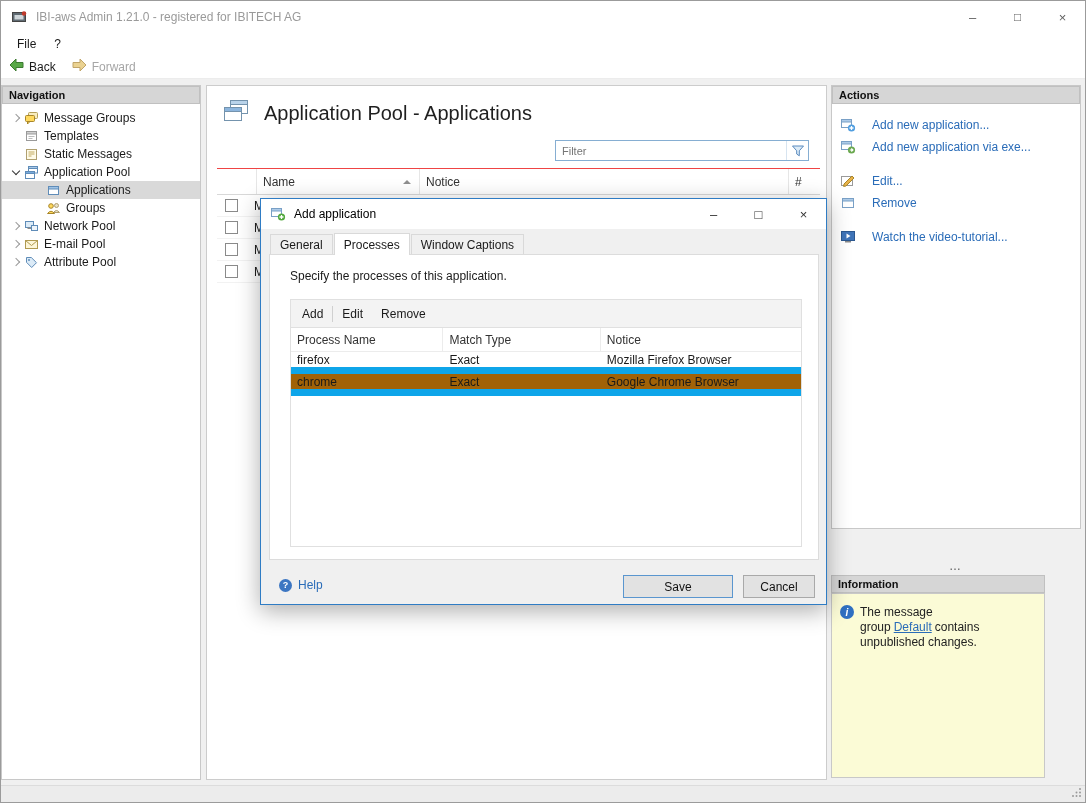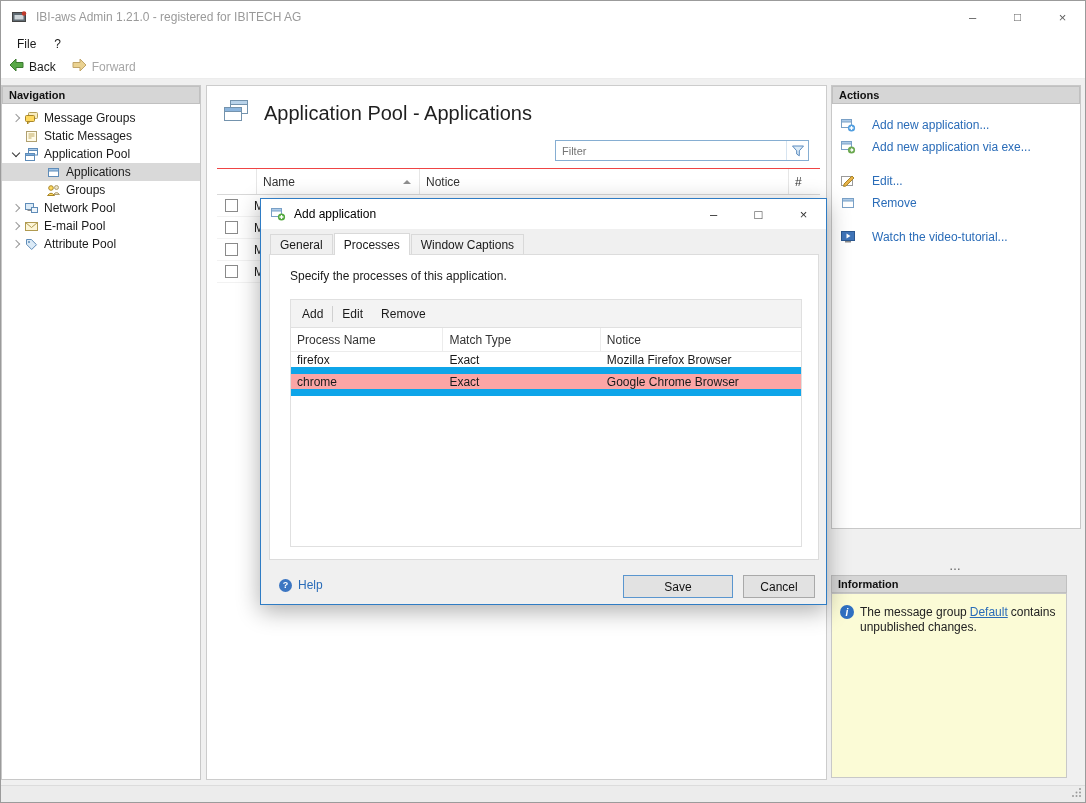--- a/index.html
+++ b/index.html
@@ -64,21 +64,21 @@
   
   .actions-panel { position: absolute; left: 830px; top: 84px; width: 250px; height: 444px; background: #fff; border: 1px solid #c8c8c8; }
   .action-list { position: absolute; left: 0; top: 18px; right: 0; bottom: 0; padding: 10px 0 0 8px; background: #fff; }
   .action { display: flex; align-items: center; gap: 16px; height: 22px; color: #2a6cb8; cursor: pointer; }
   .action.gap { margin-top: 12px; }
   .aicon { width: 16px; height: 16px; flex: 0 0 16px; }
 
   .splitter { position: absolute; left: 830px; top: 556px; width: 250px; height: 18px; display: flex; align-items: center; justify-content: center; color: #555; font-size: 12px; letter-spacing: 2px; cursor: row-resize; }
 
   
-  .info-panel { position: absolute; left: 830px; top: 574px; width: 236px; height: 203px; }
+  .info-panel { position: absolute; left: 830px; top: 574px; width: 214px; height: 203px; }
   .info-body { position: absolute; left: 0; top: 18px; right: 0; bottom: 0; background: #fbfbd6; border: 1px solid #c8c8c8; padding: 11px 8px 0 8px; display: flex; gap: 6px; }
   .circle-icon { width: 14px; height: 14px; border-radius: 50%; background: #2f6fc1; color: #fff; font-size: 10px; font-weight: bold; display: flex; align-items: center; justify-content: center; flex: 0 0 14px; font-style: italic; }
   .info-text { width: 205px; line-height: 15px; color: #222; }
   .info-link { color: #2a6cb8; text-decoration: underline; margin: 0 3px; cursor: pointer; }
 
   
   .statusbar { position: absolute; left: 0; top: 784px; width: 100%; height: 19px; background: #ececec; border-top: 1px solid #dcdcdc; }
   .grip { position: absolute; right: 3px; bottom: 3px; }
 
   
@@ -100,21 +100,21 @@
   .proc-toolbar { height: 28px; background: #f3f3f3; border-bottom: 1px solid #e0e0e0; display: flex; align-items: center; padding-left: 2px; }
   .ptb { padding: 0 9px; cursor: pointer; color: #1a1a1a; }
   .ptb-div { width: 1px; height: 16px; background: #d0d0d0; }
   .ph-row { display: flex; height: 24px; align-items: center; border-bottom: 1px solid #ececec; color: #333; }
   .pc { padding: 0 6px; overflow: hidden; white-space: nowrap; }
   .pc1 { width: 153px; }
   .pc2 { width: 158px; }
   .pc3 { width: 201px; }
   .ph-row .pc1, .ph-row .pc2 { border-right: 1px solid #ececec; height: 100%; display: flex; align-items: center; }
   .pr { display: flex; height: 22px; align-items: center; border-bottom: 7px solid #0ea5e9; }
-  .pr.selected { background: #fca5a5; }
+  .pr.selected { background: #a16207; }
 
   .dlg-help { position: absolute; left: 18px; top: 379px; display: flex; align-items: center; gap: 6px; color: #2a6cb8; cursor: pointer; }
   .help-icon { width: 13px; height: 13px; border-radius: 50%; background: #3c76c2; color: #fff; font-size: 9px; font-weight: bold; display: flex; align-items: center; justify-content: center; font-style: normal; }
   .btn { position: absolute; top: 376px; height: 23px; background: #e2e2e2; border: 1px solid #a9a9a9; font-family: "Liberation Sans", sans-serif; font-size: 12px; color: #111; display: flex; align-items: center; justify-content: center; cursor: pointer; }
   .btn-save { left: 362px; width: 110px; border-color: #5a96cf; }
   .btn-cancel { left: 482px; width: 72px; }
 </style>
 </head>
 <body>
 
@@ -162,20 +162,31 @@
       <div class="trow">
         <span class="chev"></span>
         <span class="ticon">
             <svg width="15" height="15" viewBox="0 0 15 15">
               <rect x="4.5" y="1.5" width="9" height="6" rx="1" fill="#f7ecc0" stroke="#b5a05a"></rect>
               <rect x="1.5" y="4.5" width="9" height="6" rx="1" fill="#ffd95e" stroke="#a8862a"></rect>
               <path d="M3.5 10.5 L3.5 13 L6 10.5 Z" fill="#ffd95e" stroke="#a8862a"></path>
             </svg>
           </span>
         <span class="tlabel">Message Groups</span>
+      </div>
+      <div class="trow">
+        <span class="chev none"></span>
+        <span class="ticon">
+            <svg width="15" height="15" viewBox="0 0 15 15">
+              <rect x="2.5" y="2.5" width="10" height="9" fill="#fff" stroke="#9a9a9a"></rect>
+              <rect x="2.5" y="2.5" width="10" height="2.5" fill="#d0d0d0" stroke="#9a9a9a"></rect>
+              <path d="M4.5 7.5 h6 M4.5 9.5 h4" stroke="#bcbcbc"></path>
+            </svg>
+          </span>
+        <span class="tlabel">Templates</span>
       </div>
       <div class="trow">
         <span class="chev none"></span>
         <span class="ticon">
             <svg width="15" height="15" viewBox="0 0 15 15">
               <rect x="2.5" y="2.5" width="10" height="10" fill="#fffbe8" stroke="#b0a070"></rect>
               <path d="M4.5 5 h6 M4.5 7 h6 M4.5 9 h3" stroke="#c2aa60"></path>
             </svg>
           </span>
         <span class="tlabel">Static Messages</span>

